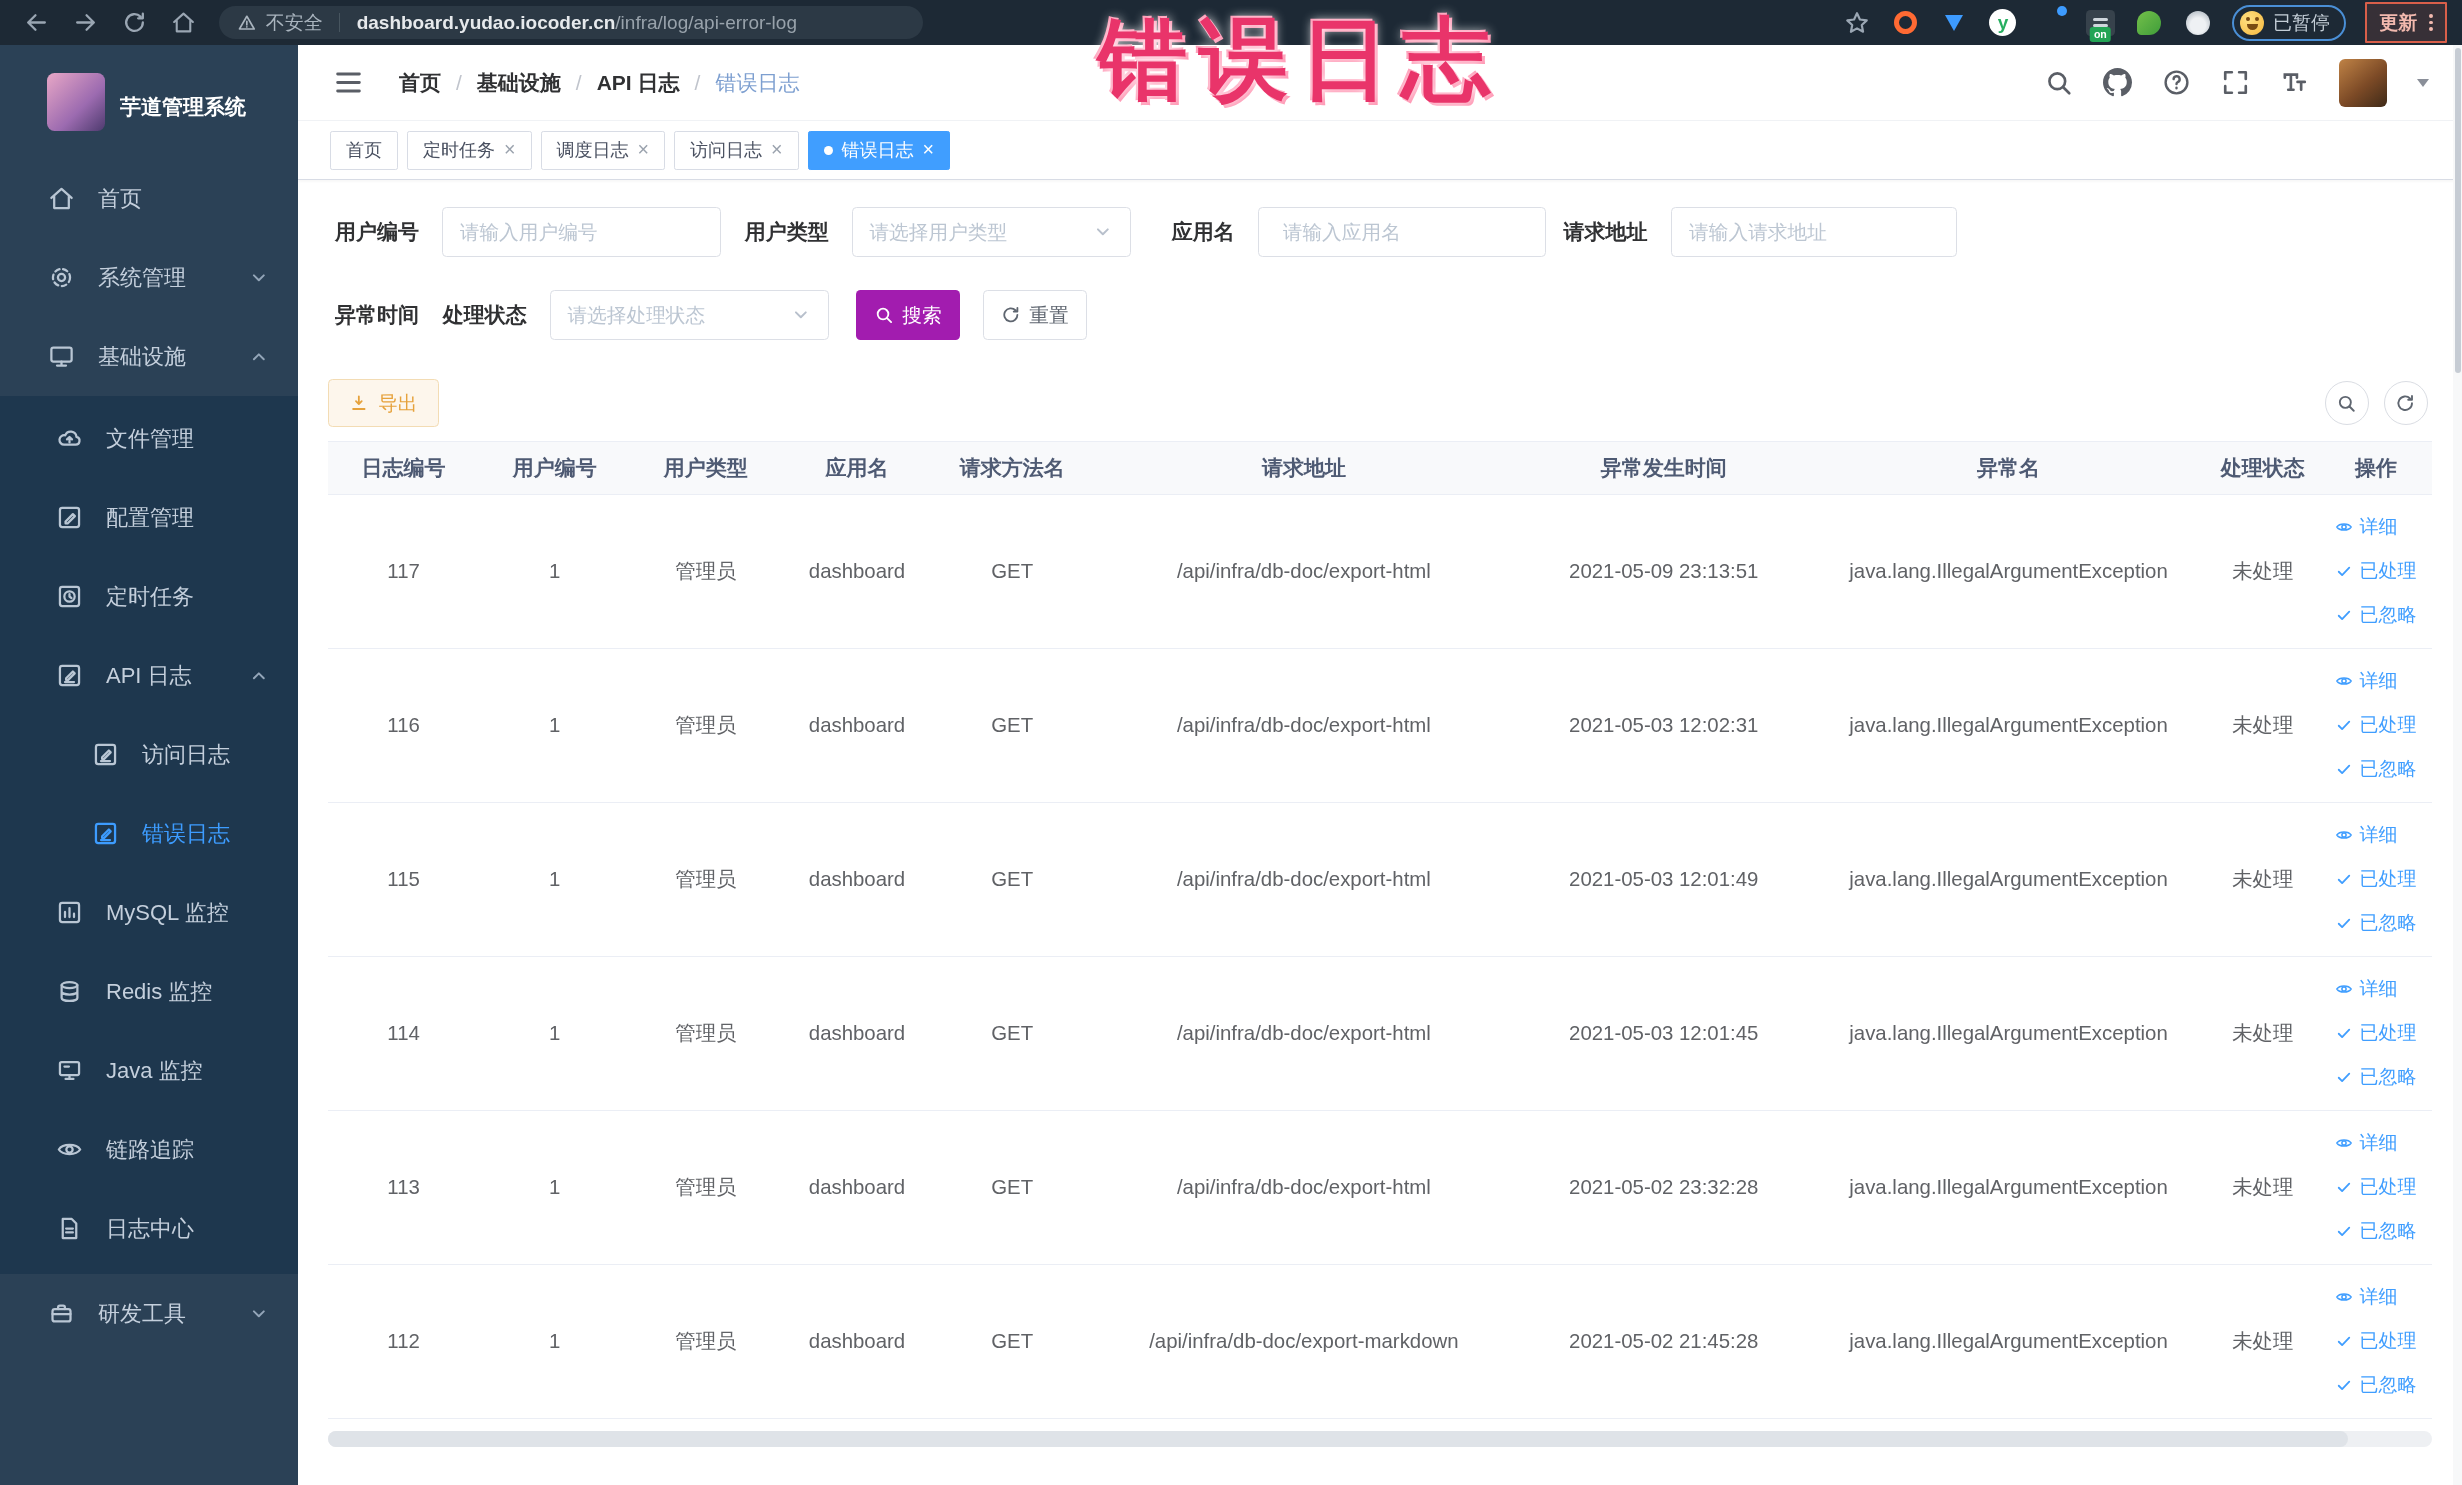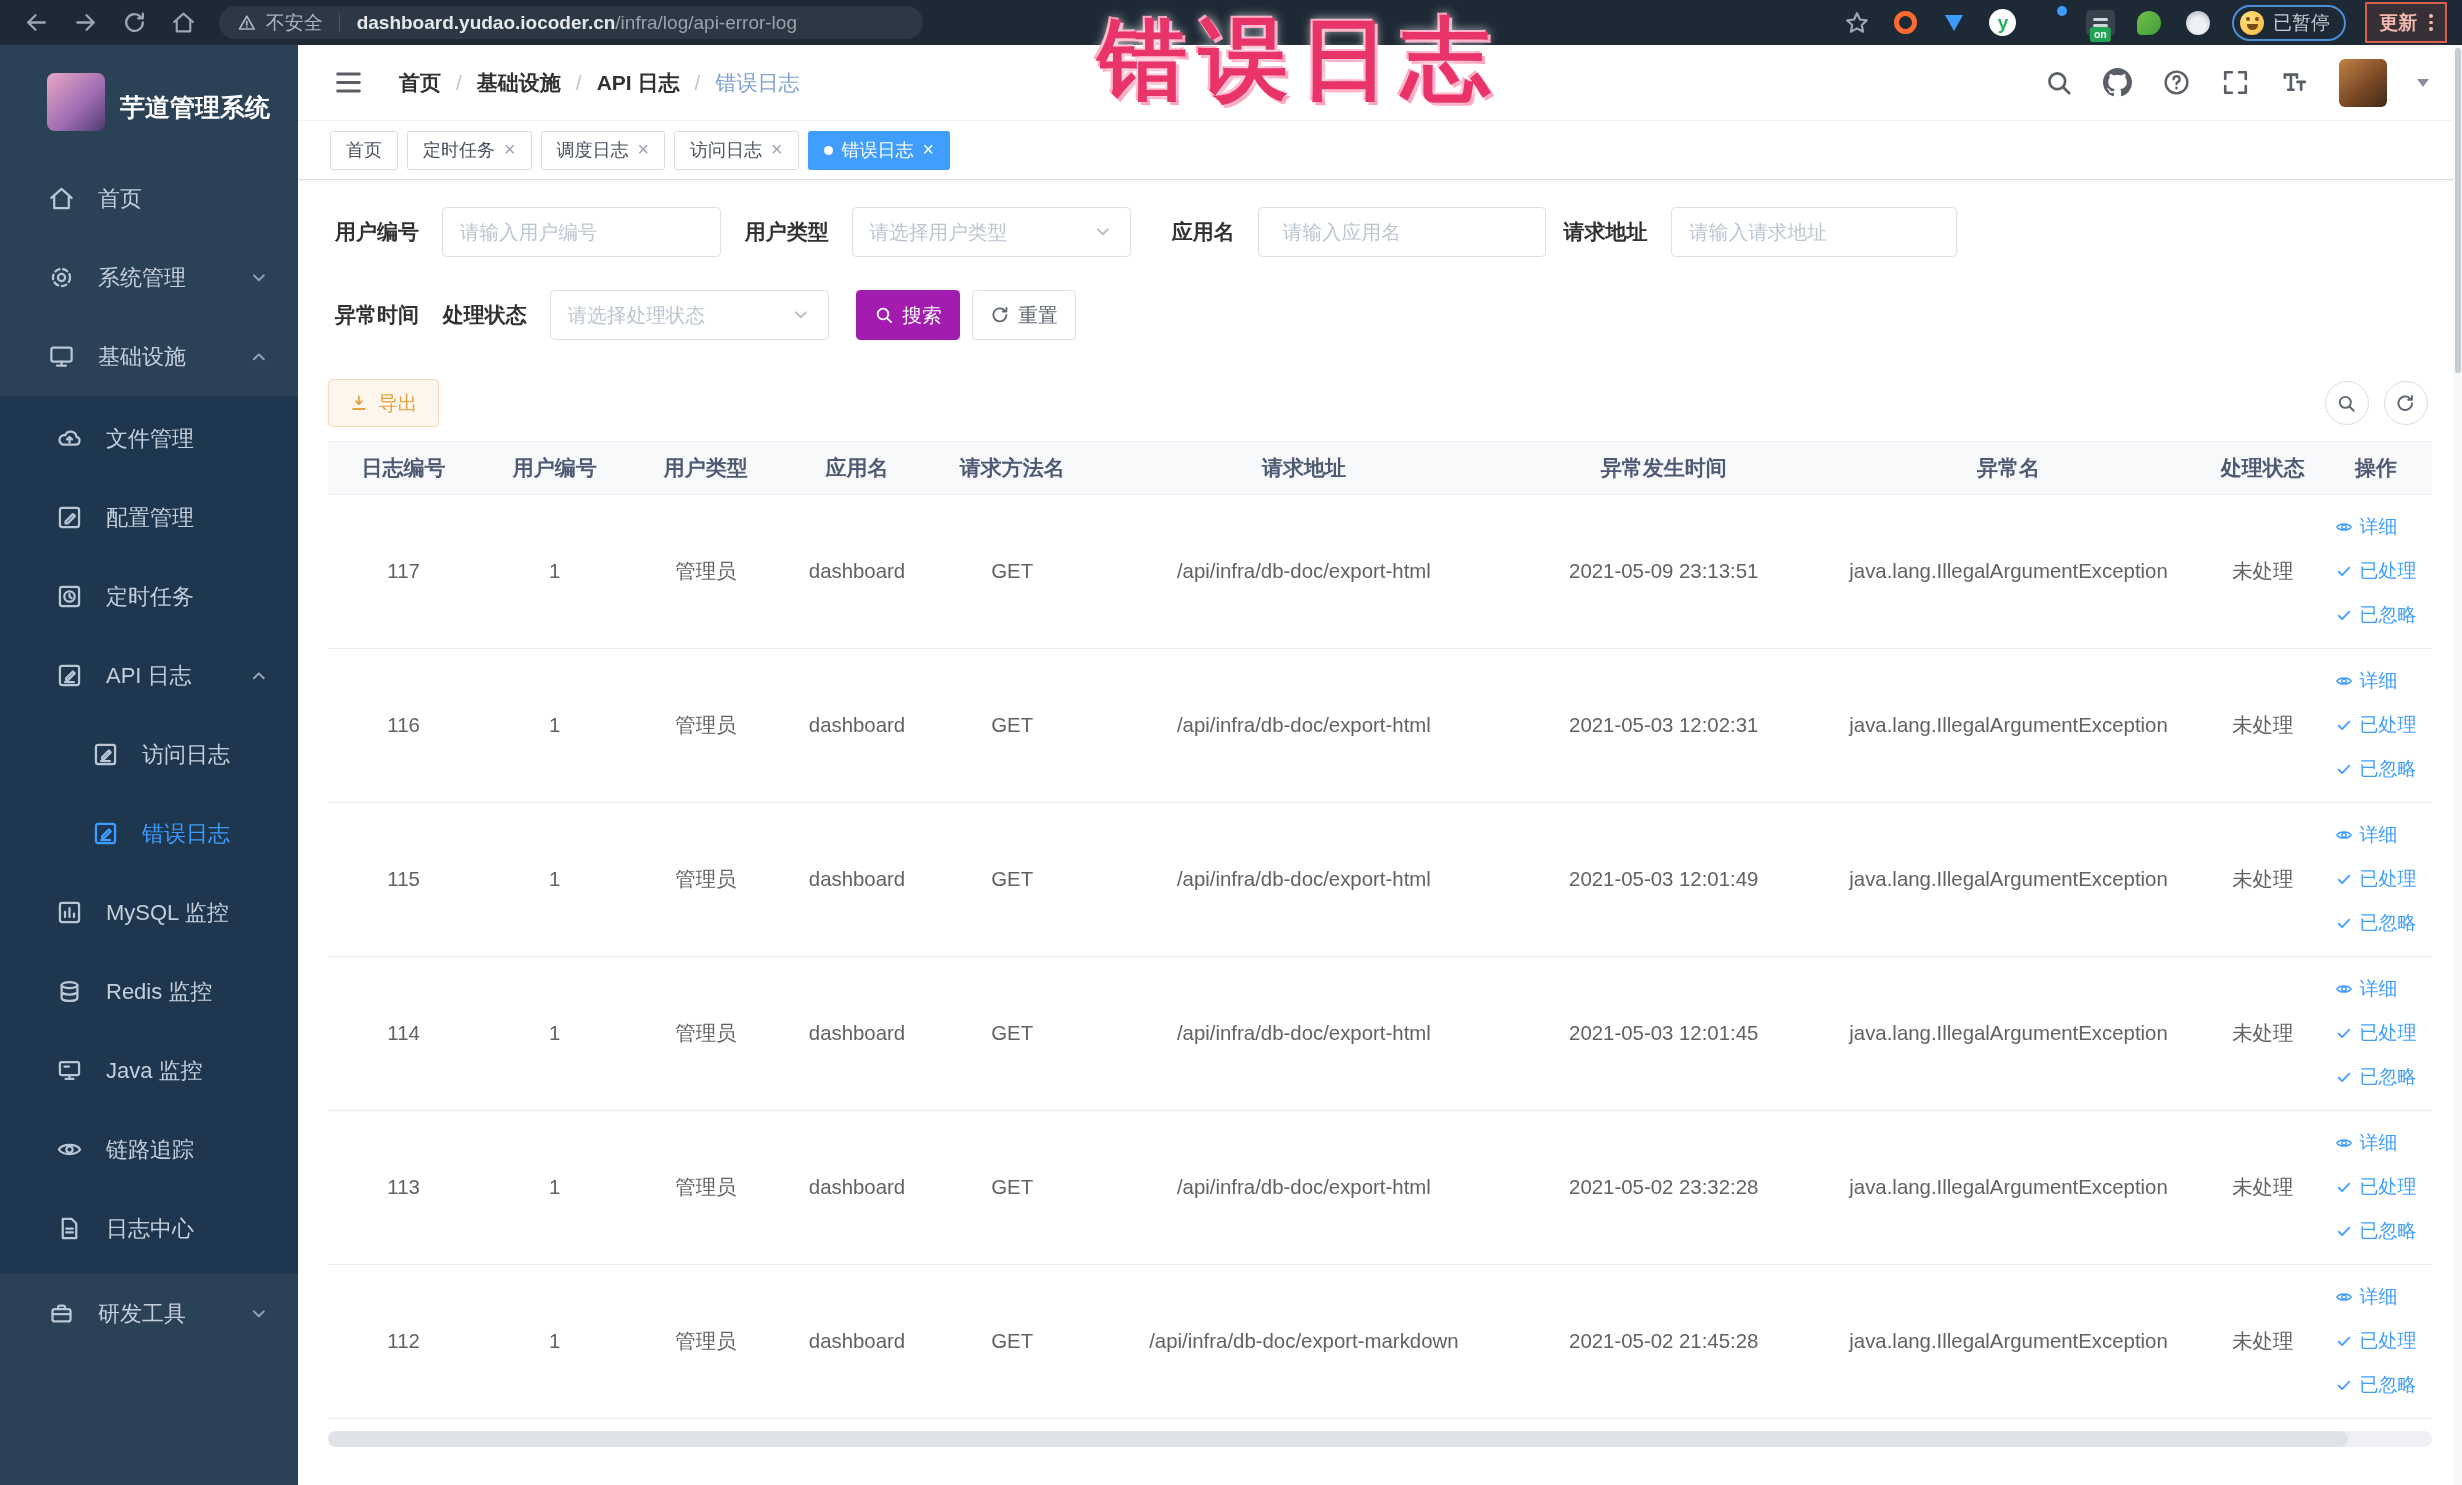--- a/index.html
+++ b/index.html
@@ -48,21 +48,21 @@
   .kebab { display: flex; flex-direction: column; gap: 3px; }
   .kebab i { width: 3.8px; height: 3.8px; border-radius: 50%; background: #f2b9ae; }
 
   
   .app { position: absolute; top: 45px; left: 0; right: 0; bottom: 0; display: flex; }
 
   
   .sidebar { width: 298px; flex-shrink: 0; background: #2b4156; overflow: hidden; }
   .logo-row { height: 114px; display: flex; align-items: center; padding-left: 47px; gap: 15px; }
   .logo-img { width: 58px; height: 58px; border-radius: 7.6px; background: linear-gradient(135deg, #e8a7c6, #9c6bb0 60%, #4d3a6e); flex-shrink: 0; }
-  .logo-title { font-size: 25px; font-weight: 700; color: #ffffff; white-space: nowrap; margin-top: 10px; }
+  .logo-title { font-size: 21px; font-weight: 700; color: #ffffff; white-space: nowrap; margin-top: 10px; }
   .nav-item { height: 79px; display: flex; align-items: center; padding-left: 48px; font-size: 22px; color: #c4cfdc; position: relative; cursor: pointer; white-space: nowrap; }
   .nav-ic { width: 27px; height: 27px; margin-right: 23px; color: #b9c6d4; flex-shrink: 0; }
   .chev { position: absolute; right: 29px; width: 19.7px; height: 19.7px; color: #93a5b8; }
   .chev.up { transform: rotate(180deg); }
   .submenu { background: #1e374e; padding: 3px 0 6px; }
   .lvl2 { padding-left: 56px; }
   .lvl3 { padding-left: 92px; }
   .nav-item.active, .nav-item.active .nav-ic { color: #3d9cff; }
 
   
@@ -510,21 +510,21 @@
           <svg class="chevd" viewBox="0 0 26 26" width="19.7" height="19.7">
               <use href="#i-chevron"></use>
             </svg>
         </div>
         <button class="btn btn-primary" style="margin-left:27px">
           <svg viewBox="0 0 26 26" width="19.7" height="19.7">
               <use href="#i-search"></use>
             </svg>
           <span>搜索</span>
         </button>
-        <button class="btn btn-plain" style="margin-left:12px">
+        <button class="btn btn-plain" style="margin-left:23px">
           <svg viewBox="0 0 26 26" width="19.7" height="19.7">
               <use href="#i-refresh"></use>
             </svg>
           <span>重置</span>
         </button>
       </div>
 
       <div class="toolbar">
         <button class="btn btn-warning">
           <svg viewBox="0 0 26 26" width="19.7" height="19.7">

